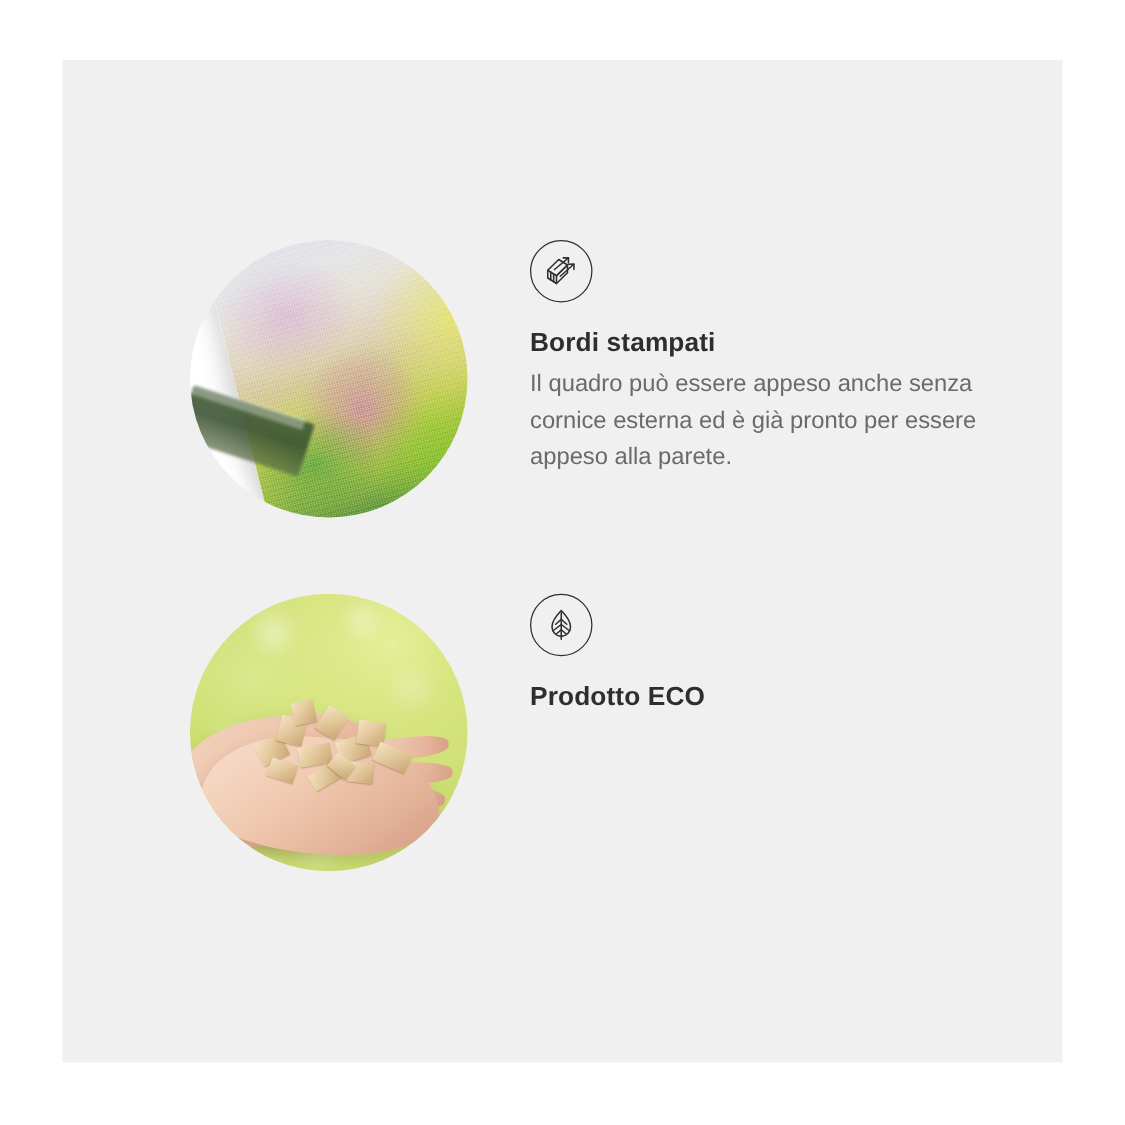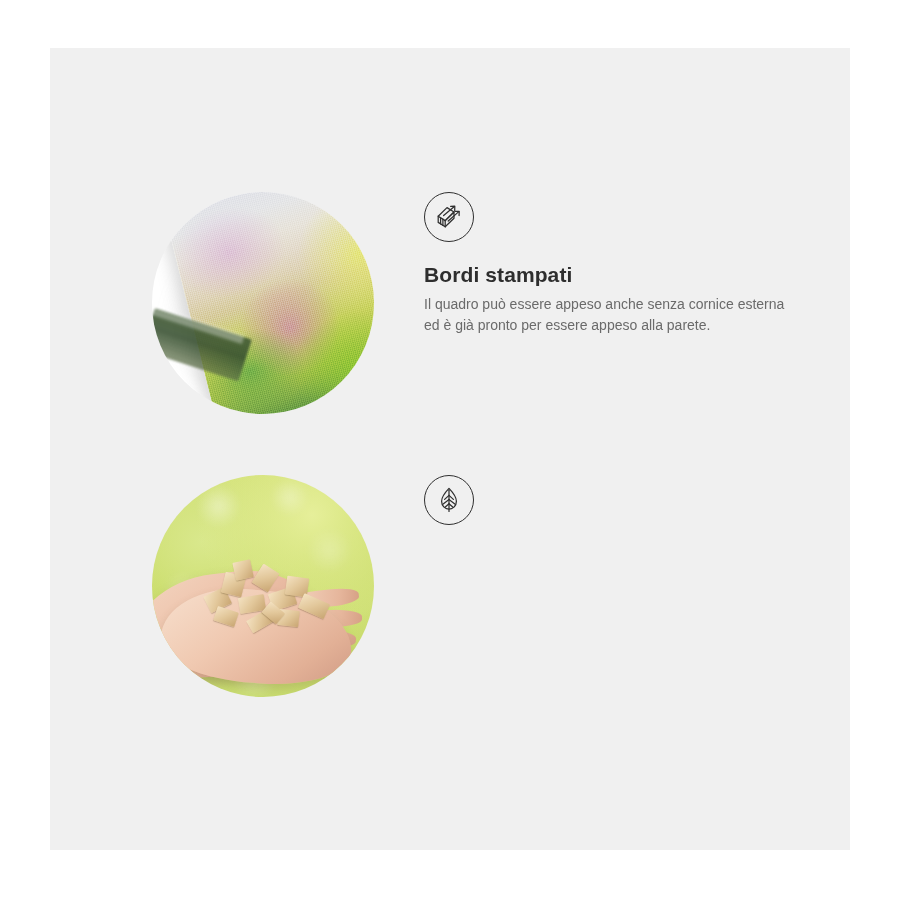--- a/index.html
+++ b/index.html
@@ -258,21 +258,21 @@
   .feature-title {
     margin: 0 0 7px 0;
     font-size: 21px;
     font-weight: 600;
     color: #2e2e2e;
     letter-spacing: 0.1px;
     line-height: 1.2;
   }
   .feature-desc {
     margin: 0;
-    font-size: 14px;
+    font-size: 19px;
     line-height: 1.52;
     color: #6a6a6a;
     max-width: 370px;
   }
 </style>
 </head>
 <body>
 
 <div class="page">
   <div class="panel">
@@ -355,17 +355,18 @@
 
             <path d="M15 10.4 L10.6 14.4"></path>
             <path d="M15 14.6 L9.2 19.0"></path>
             <path d="M15 18.8 L11.0 22.2"></path>
 
             <path d="M15 10.4 L19.4 14.4"></path>
             <path d="M15 14.6 L20.8 19.0"></path>
             <path d="M15 18.8 L19.0 22.2"></path>
           </svg>
         </div>
+        <h2 class="feature-title">Prodotto ECO</h2>
       </div>
     </div>
 
   </div>
 </div>
 
 </body></html>

